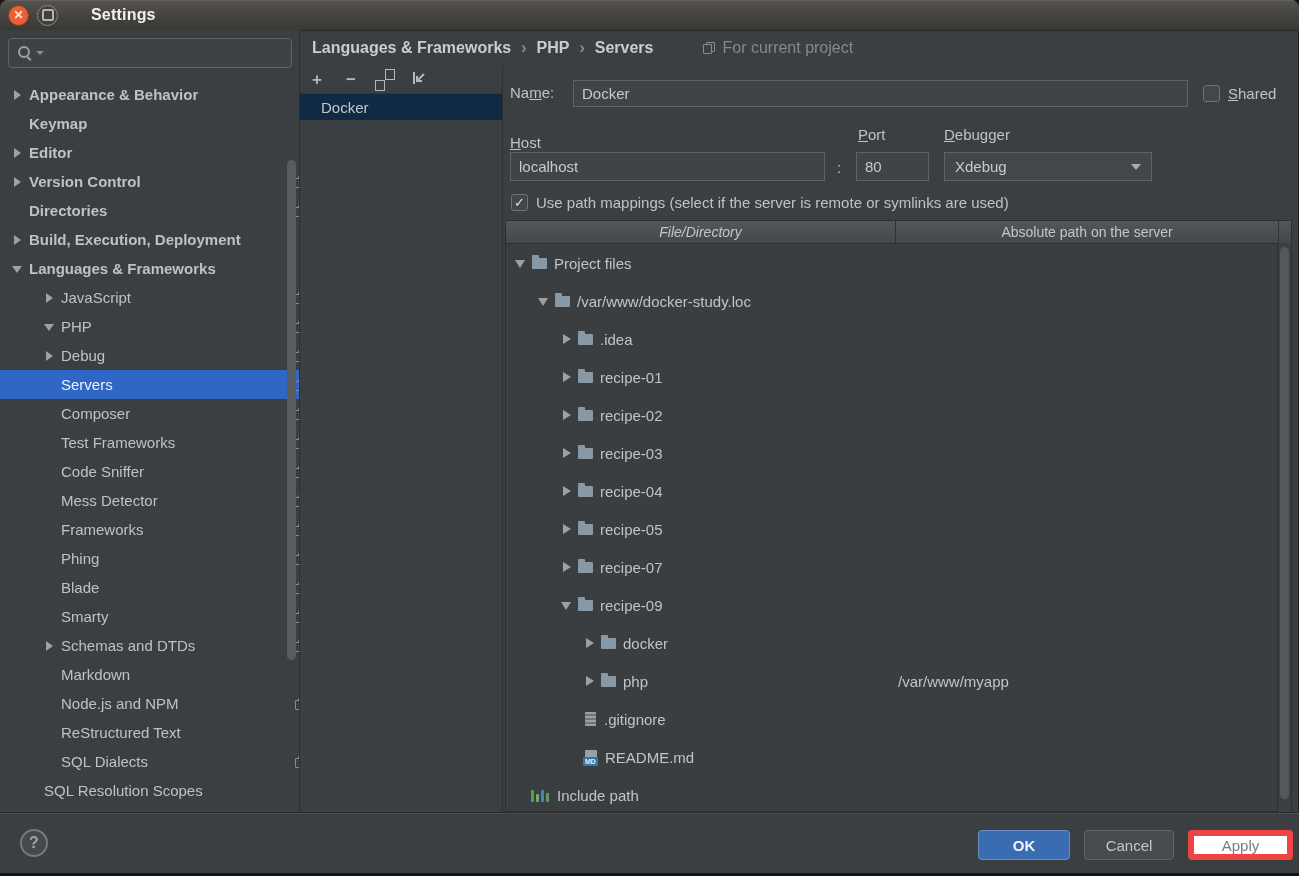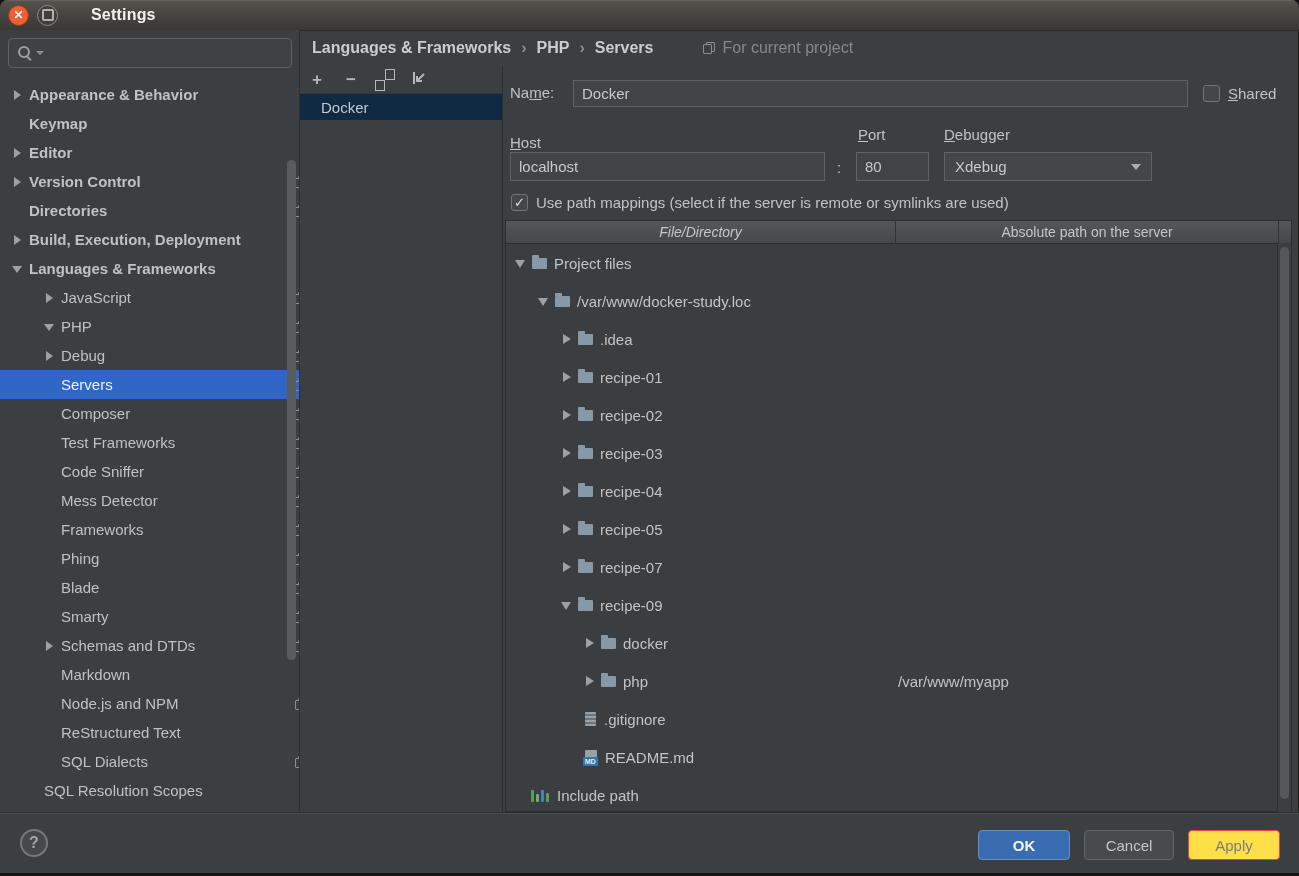--- a/index.html
+++ b/index.html
@@ -90,21 +90,21 @@
   .mscroll{position:absolute;right:0;top:22px;width:13px;height:569px;border-left:1px solid #2c2e30;background:#3c3f41;}
   .mscroll .thumb{position:absolute;left:2px;top:4px;width:9px;height:552px;background:#54585a;border-radius:5px;}
   
   .footer{position:absolute;left:0;top:812px;width:1299px;height:64px;background:#3c3f41;border-top:1px solid #2b2d2f;box-shadow:0 1px 0 #4a4d4f inset;}
   .help{position:absolute;left:20px;top:16px;width:28px;height:28px;border-radius:50%;border:2px solid #75797b;
     box-sizing:border-box;display:flex;align-items:center;justify-content:center;color:#a2a6a9;font-size:16px;font-weight:bold;background:#45494b;}
   .btn{position:absolute;top:17px;height:30px;box-sizing:border-box;border-radius:4px;font-size:15px;
     display:flex;align-items:center;justify-content:center;font-family:"Liberation Sans",sans-serif;}
   .btn-ok{left:978px;width:92px;background:#3a6cb2;border:1px solid #6b8fc2;color:#f2f5f9;font-weight:bold;}
   .btn-cancel{left:1084px;width:90px;background:#474b4d;border:1px solid #626668;color:#c3c7ca;}
-  .btn-apply{left:1188px;width:92px;background:#fde047;border:1px solid #ef4444;color:#797d80;}
+  .btn-apply{left:1188px;width:105px;background:#ffffff;border:6px solid #ef4444;color:#797d80;}
   .edge{position:absolute;left:0;bottom:0;width:100%;height:3px;background:#141414;}
 </style>
 </head>
 <body>
 
 <div class="window">
 
   <div class="titlebar">
     <div class="tb-btn tb-close">
         <span>✕</span>

